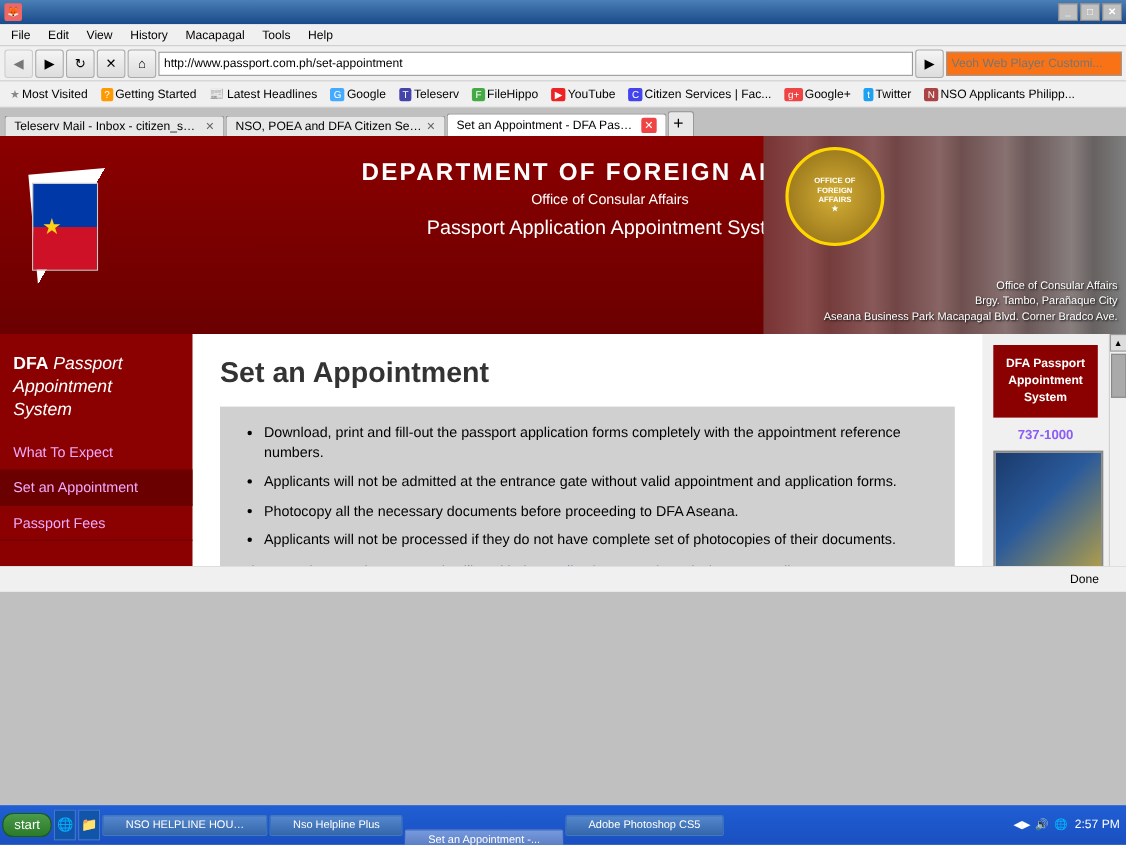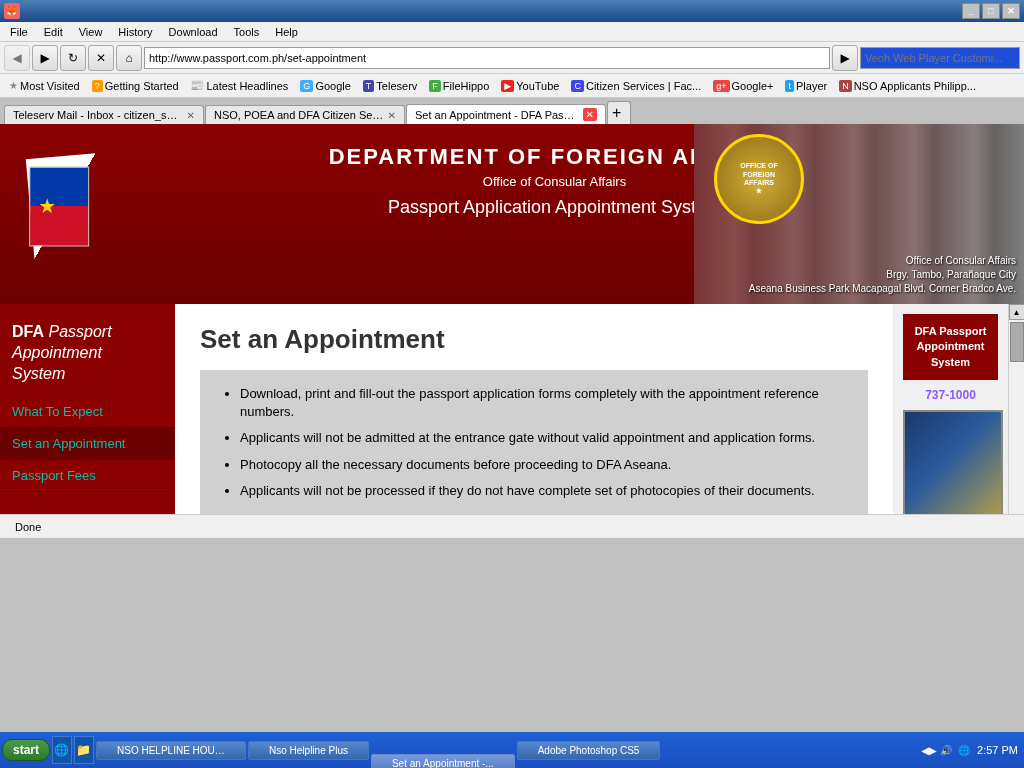--- a/index.html
+++ b/index.html
@@ -49,21 +49,21 @@
       border: 1px solid #aaa; border-radius: 3px; display: flex; align-items: center;
       justify-content: center; cursor: pointer; font-size: 12px;
     }
     .nav-btn.disabled { opacity: 0.5; }
     .address-bar {
       flex: 1; height: 22px; border: 1px solid #999; padding: 1px 4px;
       font-size: 11px; background: white;
     }
     .search-bar {
       width: 160px; height: 22px; border: 1px solid #999; padding: 1px 4px;
-      font-size: 11px; background: #1d4ed8;
+      font-size: 11px; background: #f97316;
     }
 
     
     .bookmarks-bar {
       background: #f0f0f0;
       height: 24px;
       display: flex;
       align-items: center;
       padding: 0 4px;
       gap: 2px;
@@ -101,42 +101,43 @@
       overflow-y: auto;
       position: relative;
     }
 
     
     .status-bar {
       background: #f0f0f0;
       height: 24px;
       display: flex;
       align-items: center;
-      padding: 0 15px;
+      padding: 0 25px;
       border-top: 1px solid #ccc;
       font-size: 11px;
+      justify-content: flex-end;
     }
 
     
     .taskbar {
       position: fixed;
       bottom: 0;
       left: 0;
       width: 1024px;
       height: 36px;
       background: linear-gradient(to bottom, #1f5fd4, #1a4fc0);
       display: flex;
       align-items: center;
       gap: 2px;
       padding: 0 2px;
       z-index: 1000;
     }
     .start-btn {
       background: linear-gradient(to bottom, #4a9a4a, #2a7a2a);
-      color: white; font-weight: bold; padding: 3px 10px;
+      color: white; font-weight: normal; padding: 3px 10px;
       border-radius: 10px; font-size: 12px; cursor: pointer;
       border: 1px solid #1a5a1a;
       text-align: center;
     }
     .taskbar-item {
       background: linear-gradient(to bottom, #5588cc, #3366aa);
       color: white; padding: 3px 20px; font-size: 10px;
       border: 1px solid #4477bb; border-radius: 2px; cursor: pointer;
       max-width: 150px; overflow: hidden; text-overflow: ellipsis; white-space: nowrap;
     }
@@ -176,21 +177,21 @@
       flex-shrink: 0;
       padding: 10px 0;
     }
     .sidebar-title {
       color: white; font-size: 16px; padding: 8px 12px 12px;
       line-height: 1.3;
     }
     .sidebar-title .dfa { font-weight: bold; }
     .sidebar-title .rest { font-style: italic; }
     .sidebar-nav-item {
-      color: #14b8a6; padding: 8px 12px; cursor: pointer;
+      color: #f0abfc; padding: 8px 12px; cursor: pointer;
       font-size: 13px; border-bottom: 1px solid #6b0000;
     }
     .sidebar-nav-item.active { background: #6b0000; }
 
     
     .content-area {
       flex: 1;
       padding: 20px 25px;
     }
     .page-title {
@@ -249,21 +250,21 @@
     <div class="tb-btn">□</div>
     <div class="tb-btn">✕</div>
   </div>
 </div>
 
 <div class="menu-bar">
   <span class="menu-item">File</span>
   <span class="menu-item">Edit</span>
   <span class="menu-item">View</span>
   <span class="menu-item">History</span>
-  <span class="menu-item">Download</span>
+  <span class="menu-item">Macapagal</span>
   <span class="menu-item">Tools</span>
   <span class="menu-item">Help</span>
 </div>
 
 <div class="nav-bar">
   <div class="nav-btn disabled">◀</div>
   <div class="nav-btn">▶</div>
   <div class="nav-btn">↻</div>
   <div class="nav-btn">✕</div>
   <div class="nav-btn">⌂</div>
@@ -304,21 +305,21 @@
   <div class="bookmark-item">
     <span style="background:#44e; color:white; font-size:9px; padding:1px 3px; border-radius:2px;">C</span>
     <span>Citizen Services | Fac...</span>
   </div>
   <div class="bookmark-item">
     <span style="background:#e44; color:white; font-size:9px; padding:1px 3px; border-radius:2px;">g+</span>
     <span>Google+</span>
   </div>
   <div class="bookmark-item">
     <span style="background:#1da1f2; color:white; font-size:9px; padding:1px 3px; border-radius:2px;">t</span>
-    <span>Player</span>
+    <span>Twitter</span>
   </div>
   <div class="bookmark-item">
     <span style="background:#a44; color:white; font-size:9px; padding:1px 3px; border-radius:2px;">N</span>
     <span>NSO Applicants Philipp...</span>
   </div>
 </div>
 
 <div class="tabs-bar">
   <div class="tab">
     <span style="max-width:170px; overflow:hidden; text-overflow:ellipsis; display:block;">Teleserv Mail - Inbox - citizen_services...</span>

